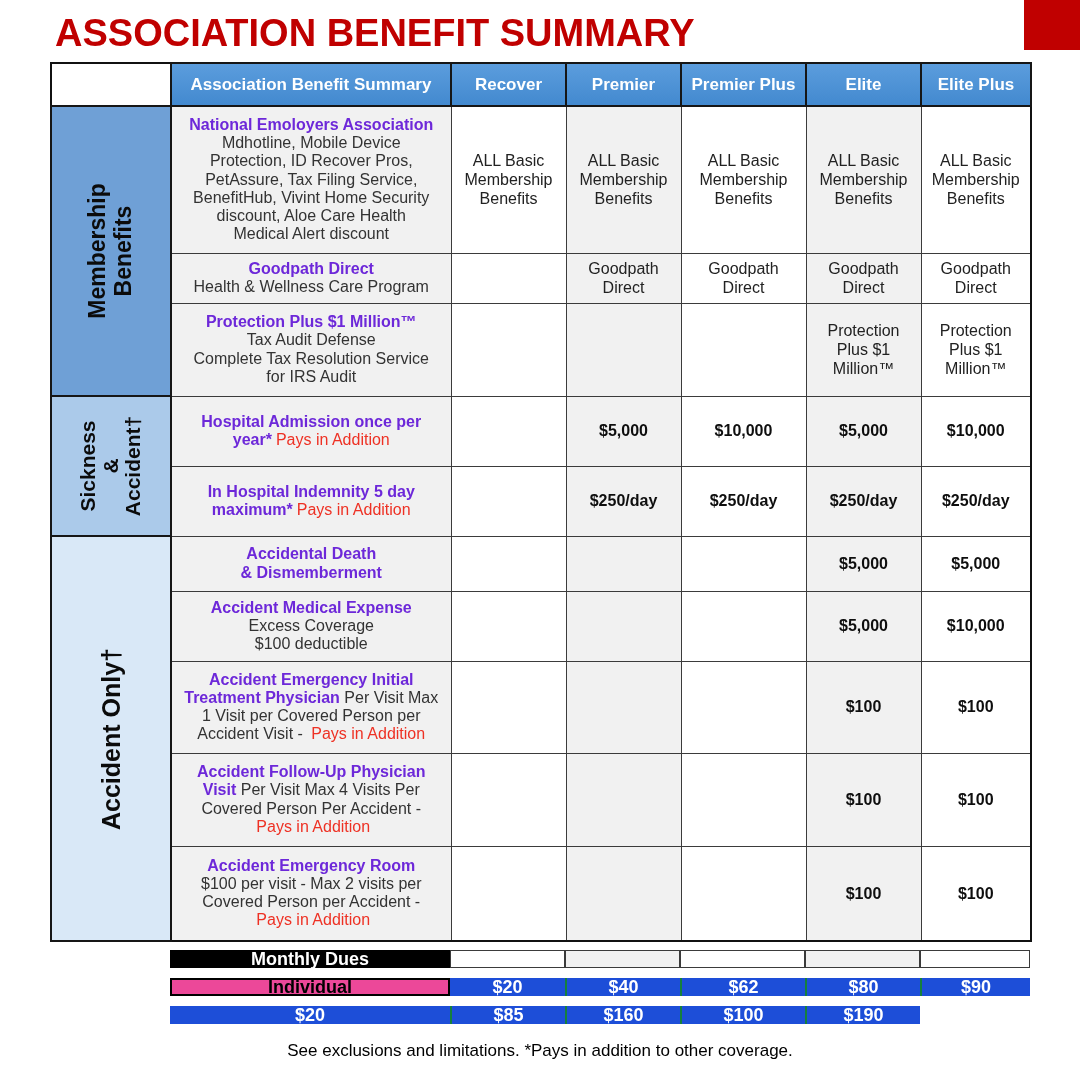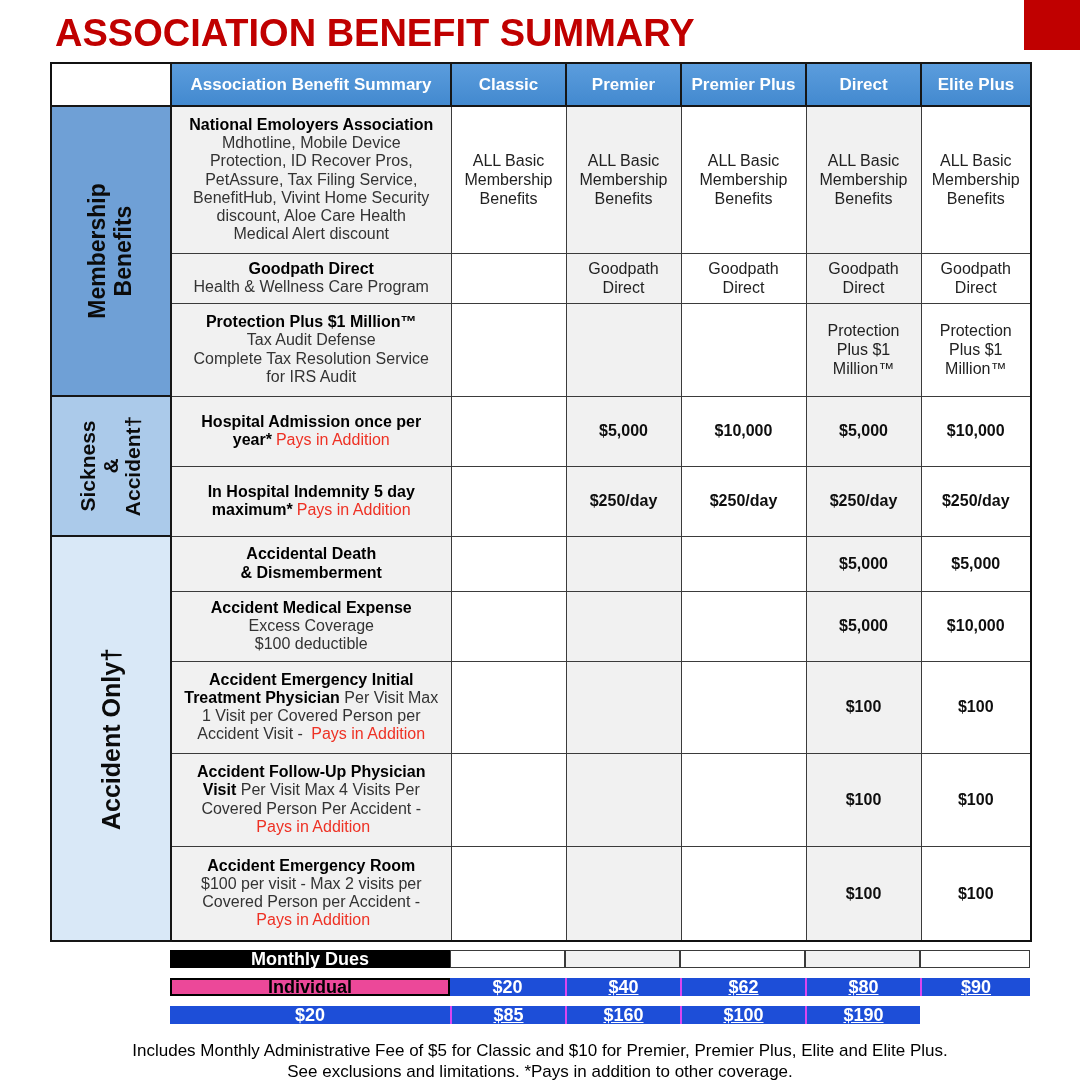--- a/index.html
+++ b/index.html
@@ -14,21 +14,21 @@
   table.benefit-table { position: absolute; left: 50px; top: 62px; width: 980px;
     border-collapse: collapse; table-layout: fixed; border: 2px solid #111; }
   td, th { border: 1.6px solid #3b3b3b; overflow: hidden; }
 
   th.head { background: linear-gradient(#5b9ddd, #4389cf); color: #fff; font-size: 17px;
     font-weight: bold; text-align: center; vertical-align: middle; border: 2px solid #161616; }
   td.corner { border: none; background: #fff; }
 
   td.lbl { background: #F1F1F1; text-align: center; vertical-align: middle; font-size: 16px;
     line-height: 1.14; padding: 3px 6px; white-space: pre-line; color: #333; }
-  .b { font-weight: bold; color: #000000; }
+  .b { font-weight: bold; color: #6d28d9; }
   .lbl-block .b { display: block; }
   .rd { color: #EE3124; margin-left: 4px; }
 
   td.val { text-align: center; vertical-align: middle; font-size: 16px; line-height: 1.2;
     padding: 2px 4px; color: #222; }
   td.vb { font-weight: bold; color: #0e0e0e; }
   .c1, .c3, .c5 { background: #ffffff; }
   .c2, .c4 { background: #F1F1F1; }
 
   td.side { position: relative; border: 2px solid #161616; }
@@ -43,21 +43,21 @@
 
   .dues { position: absolute; left: 50px; top: 942px; width: 980px; display: grid;
     grid-template-columns: 120px 280px 115px 115px 125px 115px 110px;
     grid-auto-rows: 26px; row-gap: 2px; }
   .dcell { display: flex; align-items: center; justify-content: center; font-size: 18px; margin-top: 8px; }
   .dspacer { background: transparent; }
   .dues-title { background: #000; color: #fff; font-weight: bold; }
   .dues-plan-empty { border: 1.6px solid #3b3b3b; }
   .dues-name { background: #ec4899; border: 2px solid #000; color: #000; font-weight: bold; }
   .dblack { background: #1d4ed8; color: #fff; font-weight: bold; }
-  .dsep { border-left: 2px solid #d946ef; text-decoration: underline; }
+  .dsep { border-left: 2px solid #15803d; }
 
   .footer { position: absolute; left: 0; top: 1040px; width: 1080px; text-align: center;
     font-size: 17px; line-height: 1.25; color: #000; }
 </style>
 </head>
 <body>
 
 <div class="page">
 
   <div class="title">ASSOCIATION BENEFIT SUMMARY</div>
@@ -71,24 +71,24 @@
       <col style="width:115px">
         <col style="width:125px">
         <col style="width:115px">
         <col style="width:110px">
     </colgroup>
 
     <tbody>
         <tr style="height:43px">
       <td class="corner"></td>
       <th class="head">Association Benefit Summary</th>
-      <th class="head">Classic</th>
+      <th class="head">Recover</th>
       <th class="head">Premier</th>
       <th class="head">Premier Plus</th>
-      <th class="head">Direct</th>
+      <th class="head">Elite</th>
       <th class="head">Elite Plus</th>
     </tr>
 
     <tr style="height:147px" class="lbl-block">
       <td class="side side-m" rowspan="3">
         <div class="vert vert-m">
           <div>Membership</div>
           <div>Benefits</div>
         </div>
       </td>
@@ -233,17 +233,16 @@
 
     <div class="dcell dspacer"></div>
     <div class="dcell dblack">$20</div>
     <div class="dcell dblack dsep">$85</div>
     <div class="dcell dblack dsep">$160</div>
     <div class="dcell dblack dsep">$100</div>
     <div class="dcell dblack dsep">$190</div>
   </div>
 
   <div class="footer">
-    <div>Includes Monthly Administrative Fee of $5 for Classic and $10 for Premier, Premier Plus, Elite and Elite Plus.</div>
     <div>See exclusions and limitations.  *Pays in addition to other coverage.</div>
   </div>
 
 </div>
 
 </body></html>

